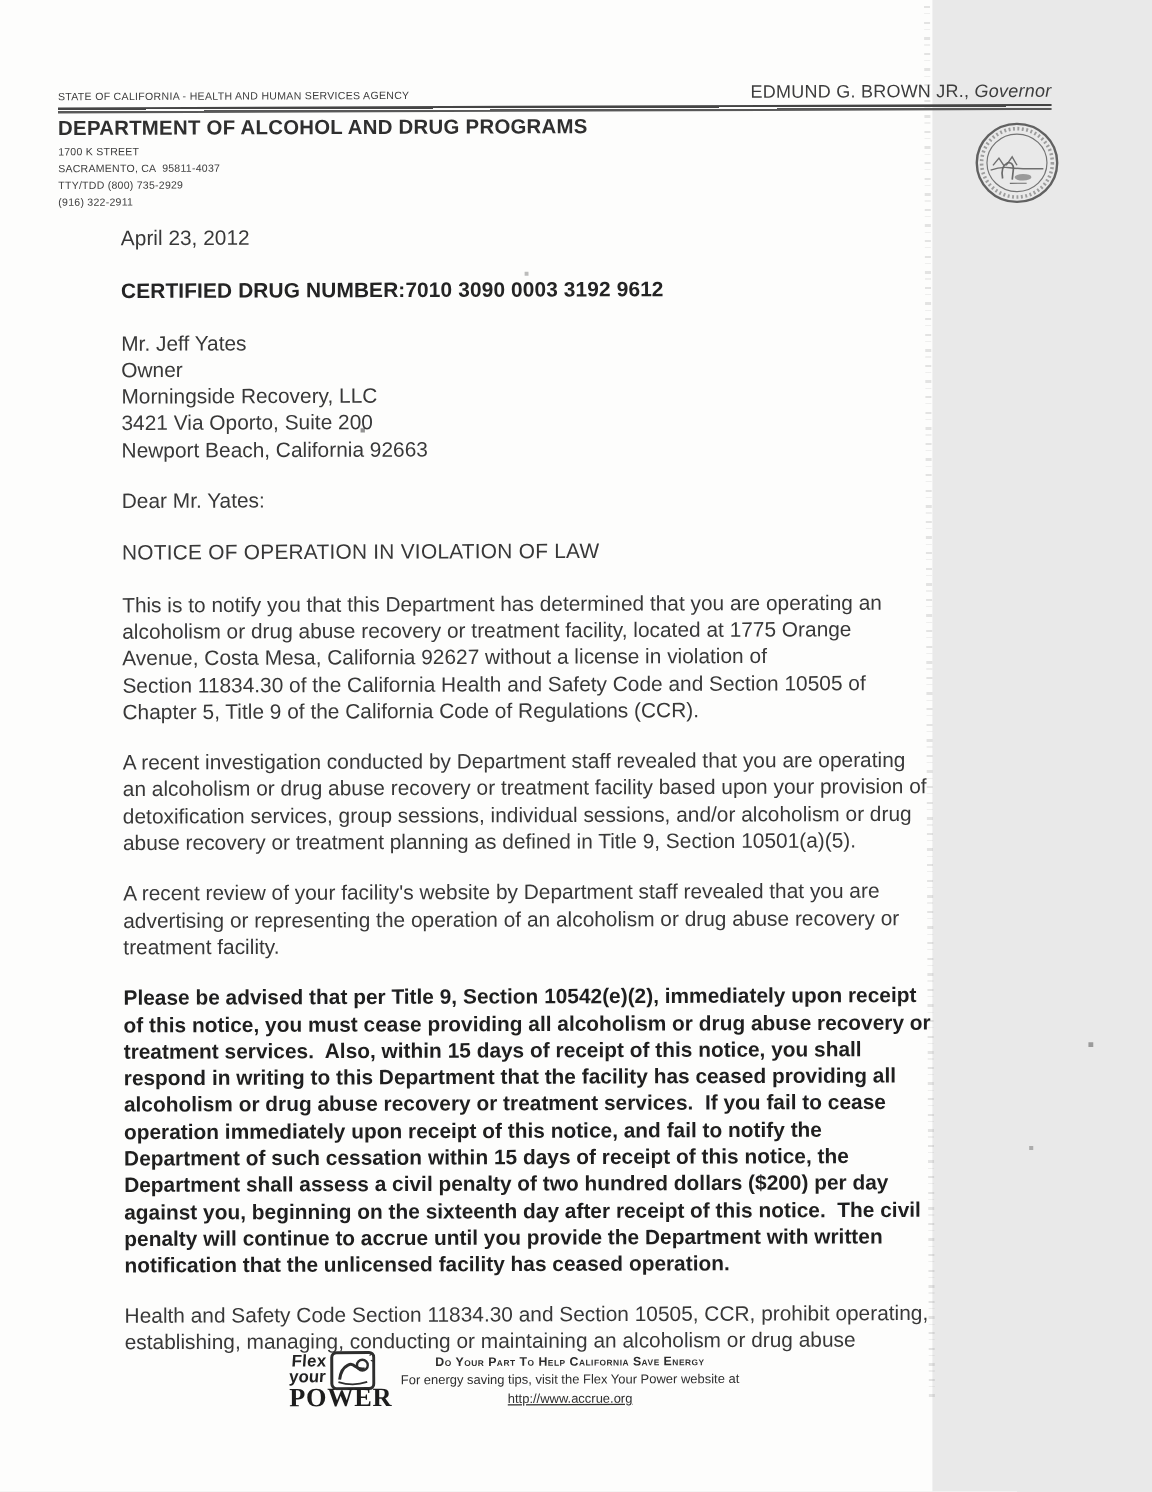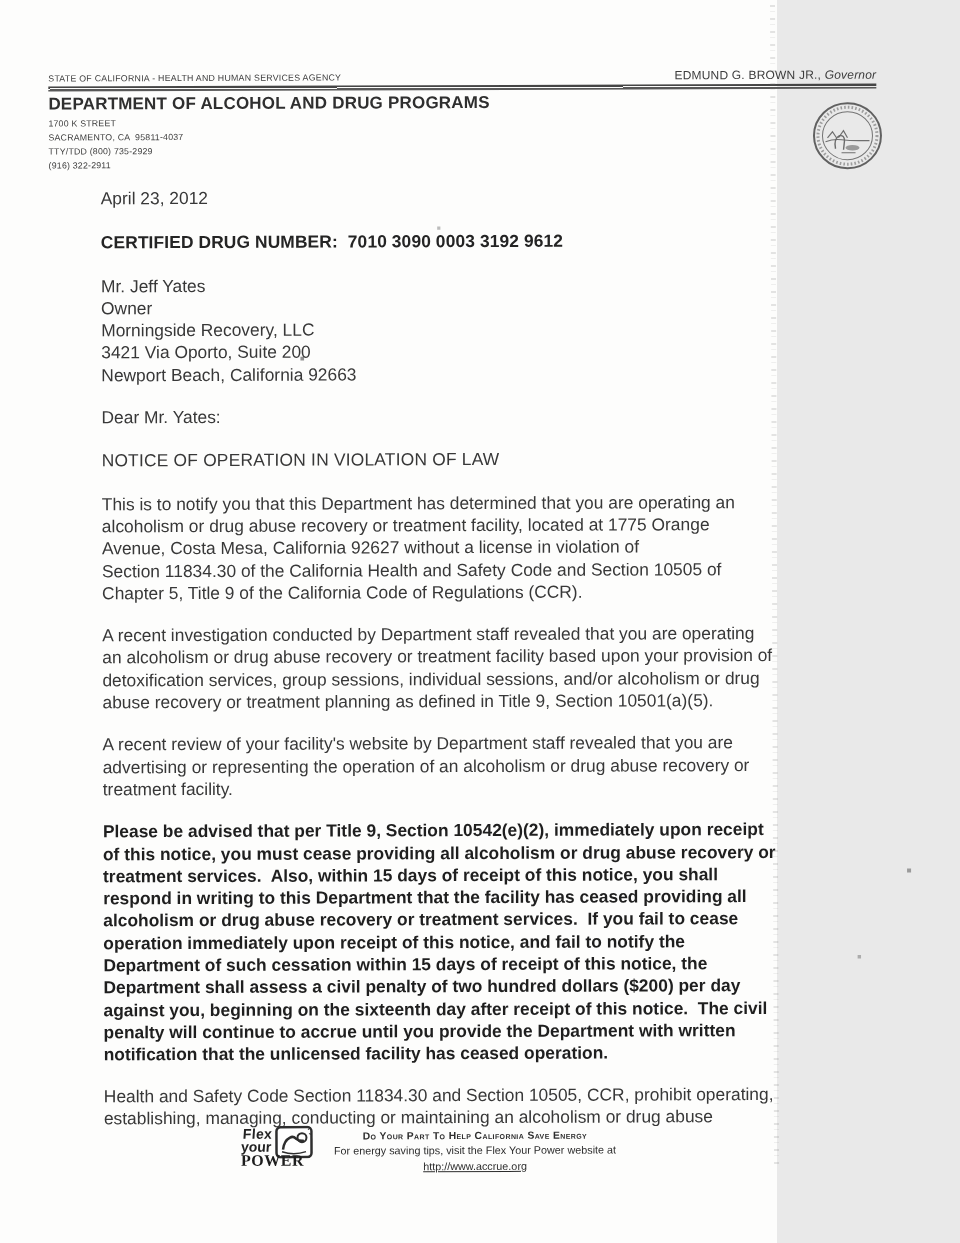--- a/index.html
+++ b/index.html
@@ -16,52 +16,52 @@
   .tilt{
     position:absolute;inset:0;
     transform:rotate(-0.2deg);
     transform-origin:480px 0;
   }
 
   
   .letterhead{position:absolute;left:48px;top:69px;width:828px;}
   .lh-row{display:flex;justify-content:space-between;align-items:baseline;}
   .lh-agency{font-size:8.8px;letter-spacing:0.25px;color:#3c3c3c;}
-  .lh-gov{font-size:12px;letter-spacing:0.2px;color:#3c3c3c;white-space:nowrap;}
+  .lh-gov{font-size:15px;letter-spacing:0.2px;color:#3c3c3c;white-space:nowrap;}
   .ital{font-style:italic;}
   .lh-rule{margin-top:2px;height:5px;
     background:linear-gradient(to bottom,#454545 0,#454545 2px,transparent 2px,transparent 3px,#585858 3px,#585858 4.5px);}
   .lh-dept{margin-top:3px;font-size:17px;font-weight:700;letter-spacing:0.2px;color:#2f2f2f;}
   .lh-addr{margin-top:3px;font-size:8.8px;line-height:13.9px;letter-spacing:0.2px;color:#3c3c3c;}
 
   .seal{position:absolute;left:811px;top:102px;width:72px;height:70px;opacity:0.85;}
 
   
   .letter-body{
     position:absolute;left:100px;top:186px;width:834px;
     font-size:17.4px;line-height:22.3px;color:#383838;
   }
   [data-bind-lines]{white-space:pre-wrap;}
   .date{margin-bottom:22px;}
   .cert{margin-bottom:21px;font-weight:700;color:#242424;letter-spacing:0.1px;}
-  .cert-num{margin-left:10px;}
+  .cert-num{}
   .recipient{margin-bottom:20px;}
   .salutation{margin-bottom:21px;}
   .subject{margin-bottom:21px;letter-spacing:0.2px;}
   .para{margin-bottom:20px;white-space:pre-wrap;}
   .para.bold{font-weight:700;color:#1f1f1f;margin-bottom:19px;}
   .para.last{margin-bottom:0;}
 
   
   .fyp{position:absolute;left:0;top:1123px;width:960px;height:72px;}
   .fyp-logo{position:absolute;left:234px;top:2px;width:96px;height:62px;color:#222;}
   .fyp-flex{position:absolute;left:5px;top:0;font-size:14px;font-weight:700;letter-spacing:0.3px;transform:skewX(-4deg);}
   .fyp-your{position:absolute;left:3px;top:13px;font-size:14px;font-weight:700;transform:skewX(-4deg);}
   .fyp-iconbox{position:absolute;left:37px;top:0;}
-  .fyp-power{position:absolute;left:3px;top:26px;font-family:"Liberation Serif", serif;font-weight:700;font-size:16px;letter-spacing:0.5px;color:#1d1d1d;}
+  .fyp-power{position:absolute;left:3px;top:26px;font-family:"Liberation Serif", serif;font-weight:700;font-size:22px;letter-spacing:0.5px;color:#1d1d1d;}
   .fyp-text{position:absolute;left:296px;top:7px;width:350px;text-align:center;color:#2d2d2d;}
   .fyp-tagline{font-size:10.3px;font-weight:700;font-variant:small-caps;letter-spacing:0.4px;}
   .fyp-line2{font-size:10.8px;margin-top:3px;}
   .fyp-link{font-size:10.8px;text-decoration:underline;margin-top:2px;display:inline-block;}
 
   
   .specks{position:absolute;left:0;top:0;width:2px;height:2px;
     box-shadow:
       300px 357px 0 0.8px rgba(40,40,40,.5),
       437px 227px 0 0.6px rgba(90,90,90,.4),

